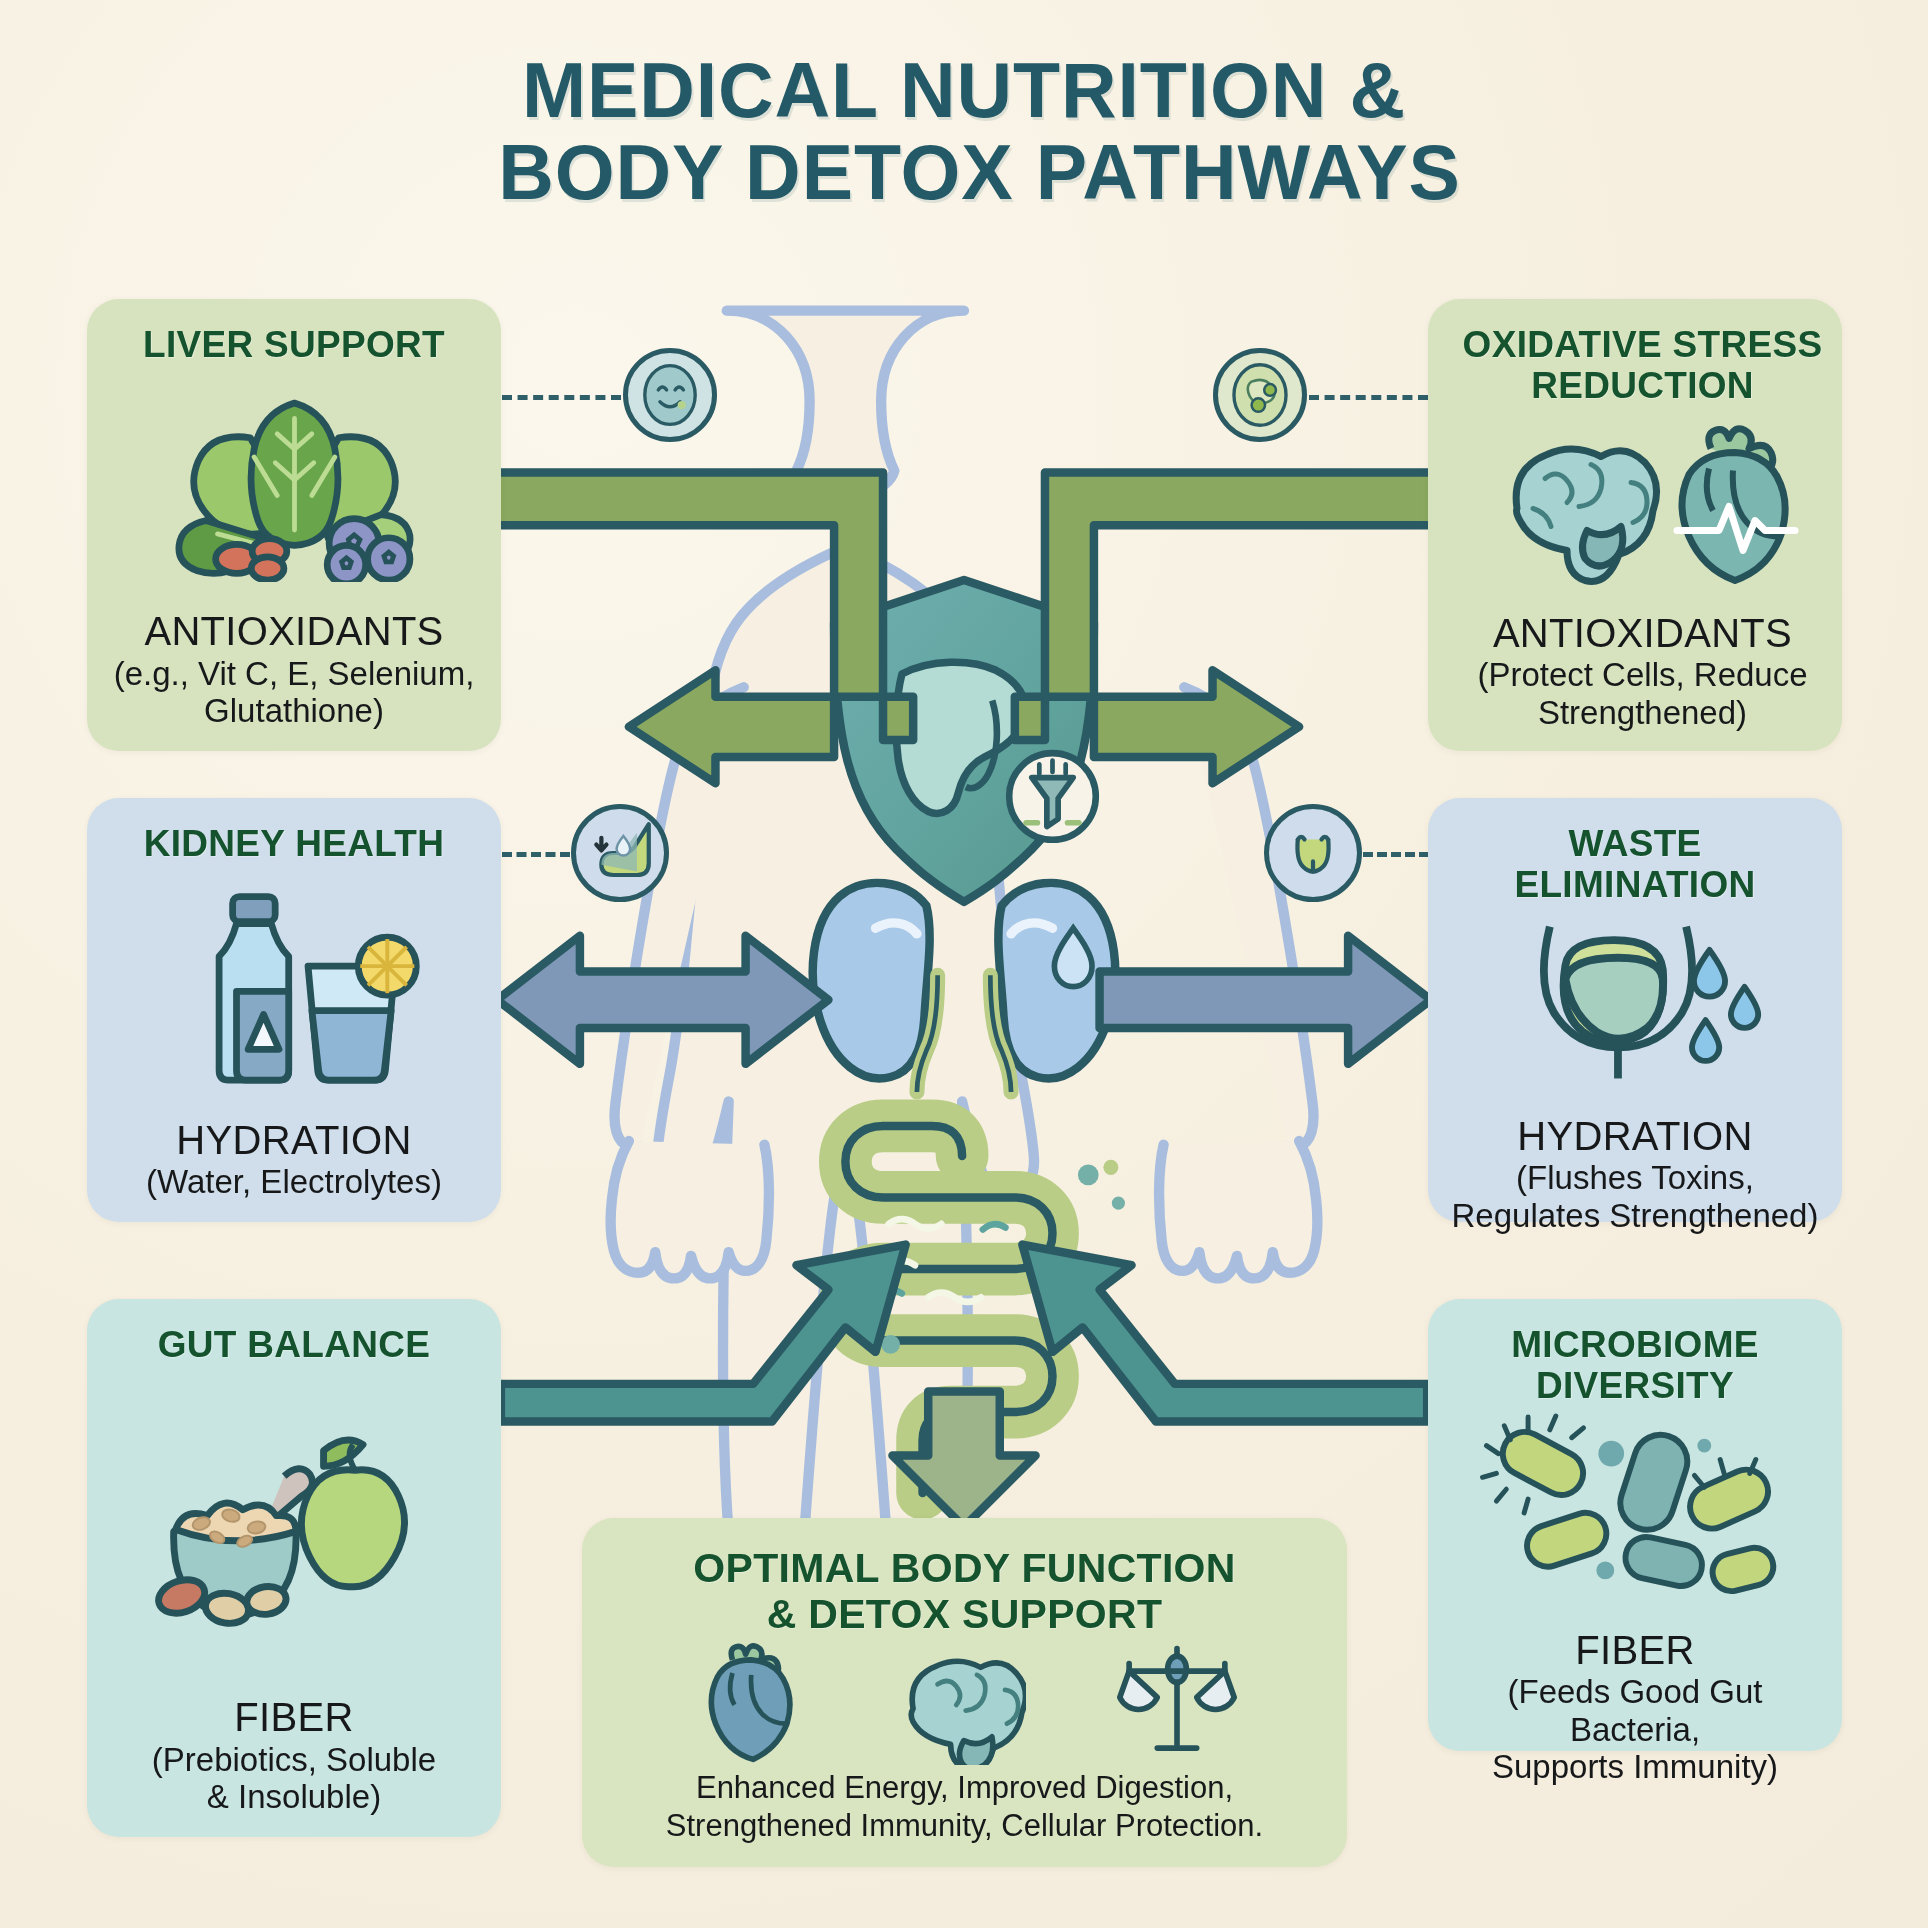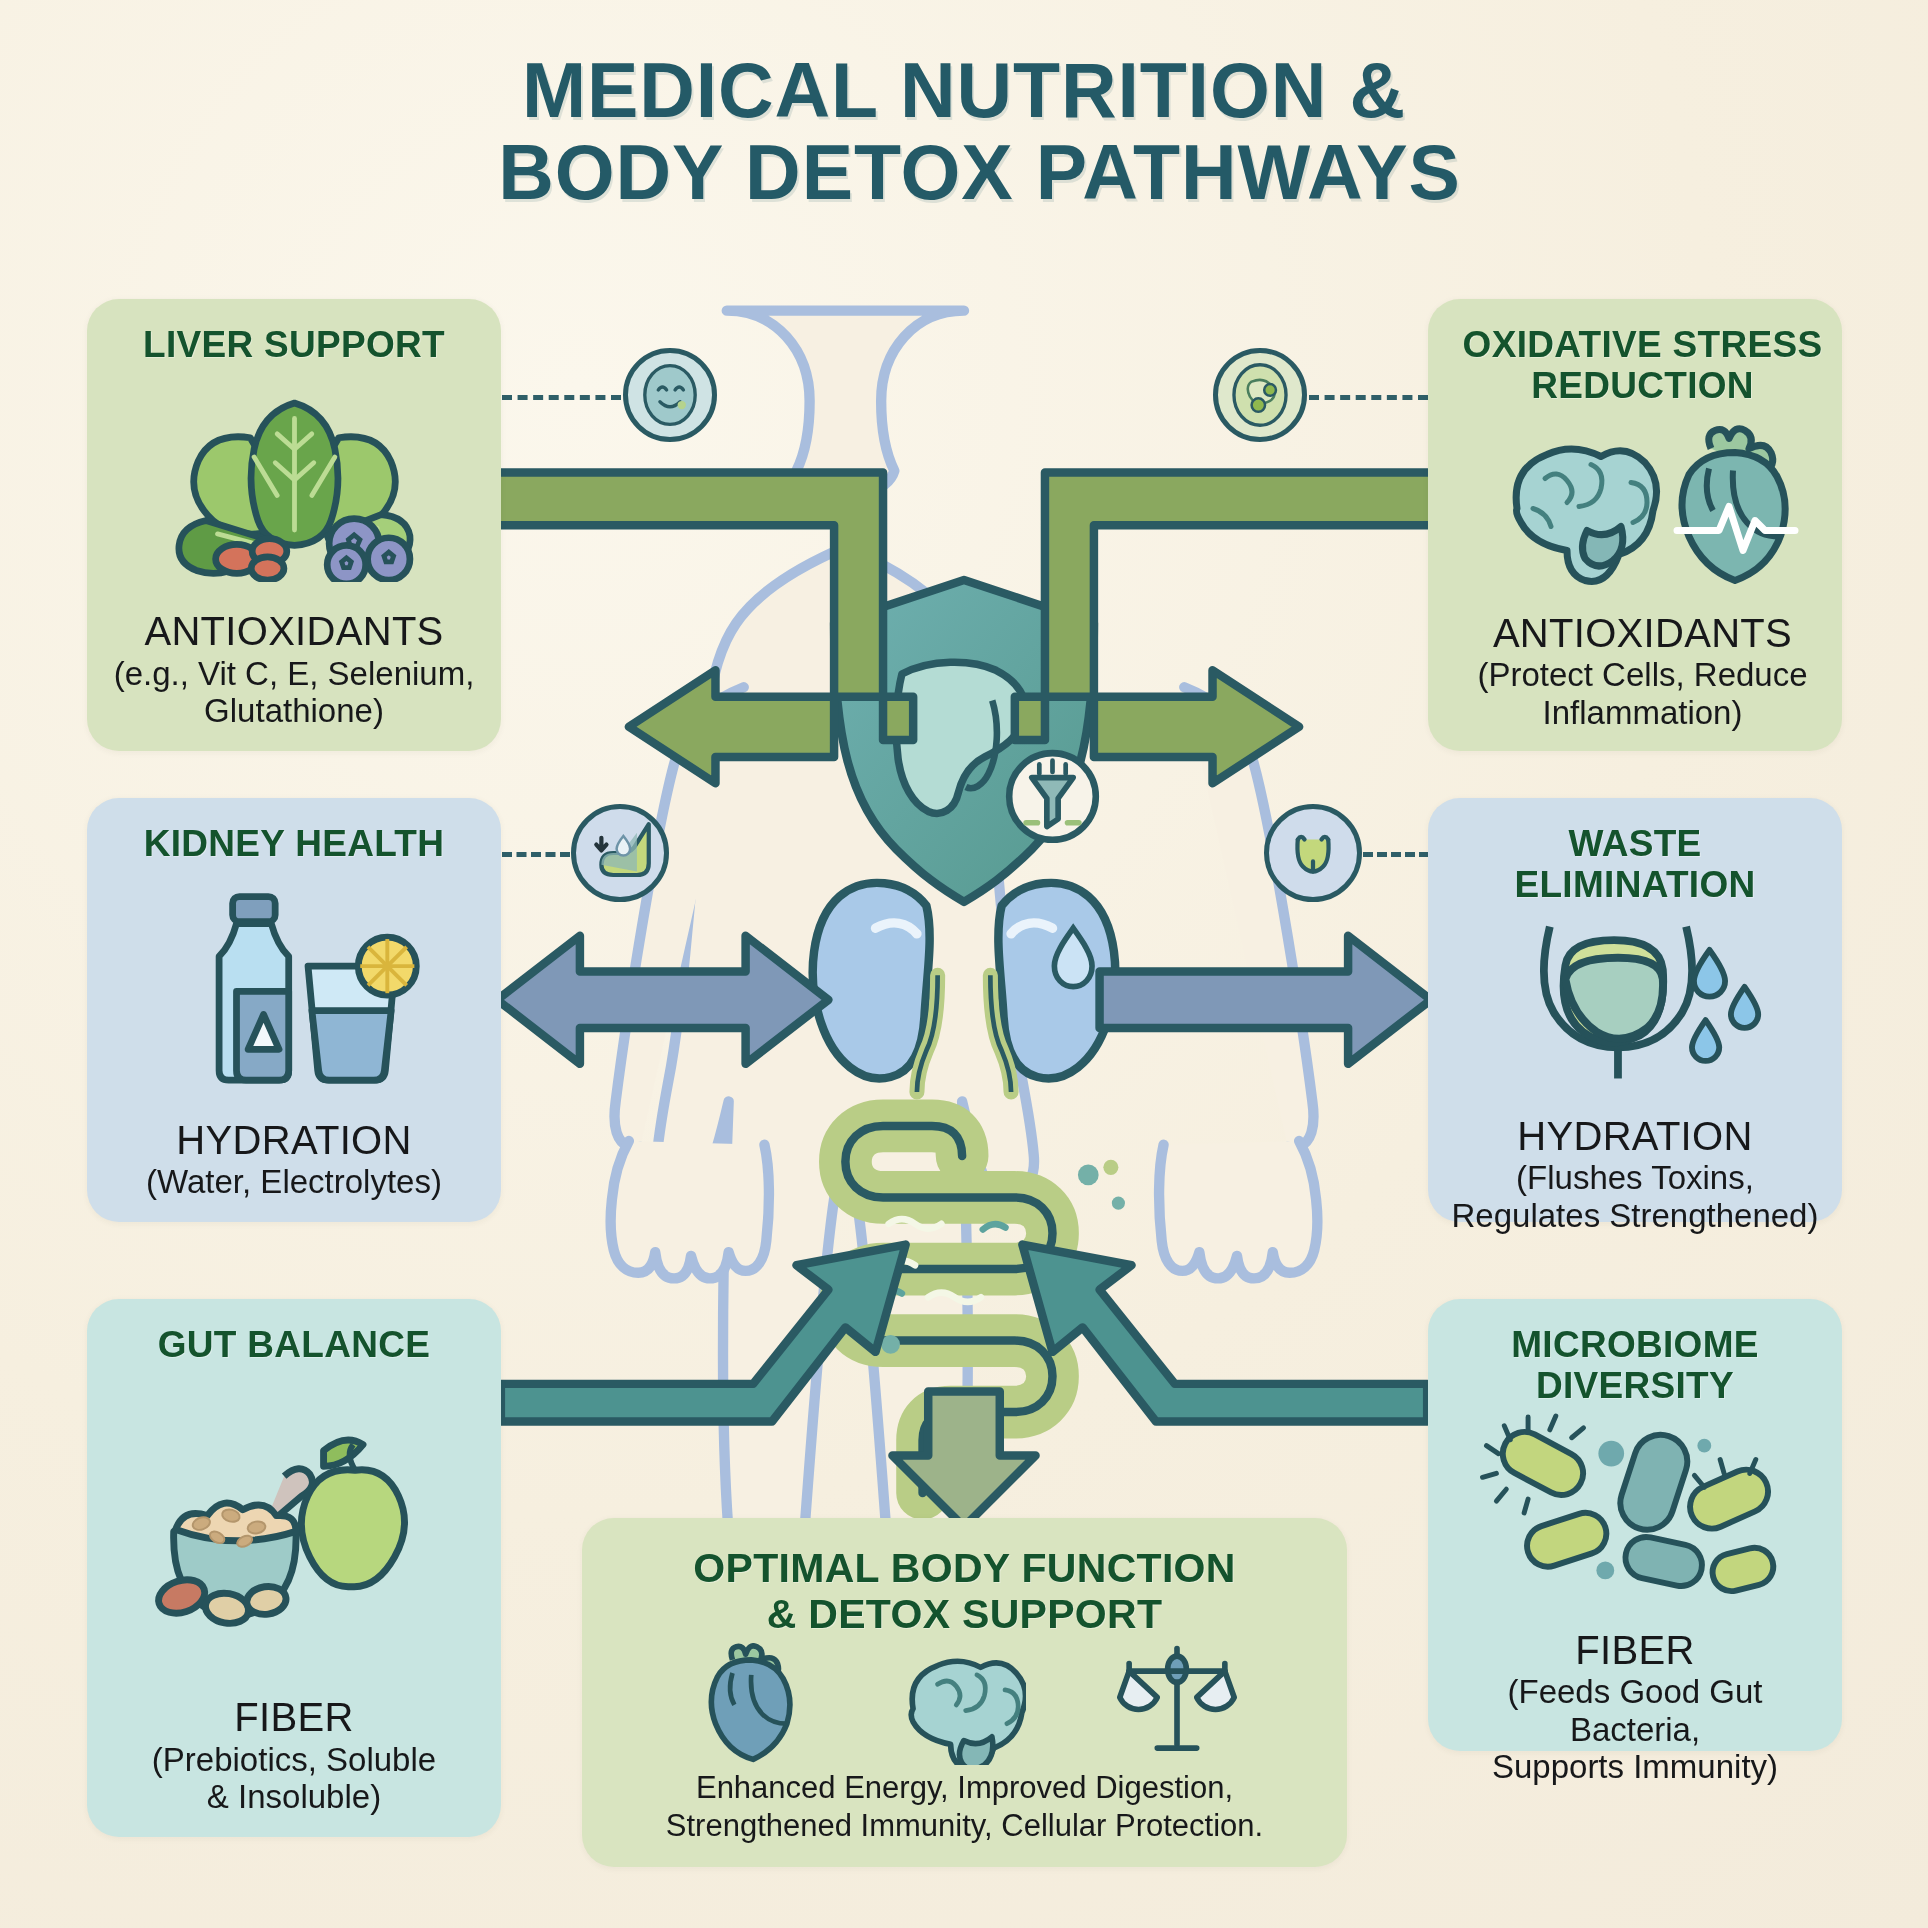--- a/index.html
+++ b/index.html
@@ -445,21 +445,21 @@
           <path d="M206 62 q-14 30 0 62 q14 32 46 44 q34 -12 46 -46 q10 -32 -4 -58 q-12 -22 -42 -24 q-32 0 -46 22z" fill="#7cb6b0"></path>
           <path d="M250 58 q-2 34 14 52 q12 14 32 14" fill="none" stroke="#26525a" stroke-width="6"></path>
           <path d="M226 56 q-6 24 4 42" fill="none" stroke="#26525a" stroke-width="6"></path>
         </g>
         <path d="M194 118 h42 l10 -24 l14 44 l12 -30 l10 10 h30" fill="none" stroke="#ffffff" stroke-width="7" stroke-linejoin="round" stroke-linecap="round"></path>
       </svg>
     </div>
     <div class="card-foot">
       <span class="ft-main">ANTIOXIDANTS</span>
       <span class="ft-sub">(Protect Cells, Reduce</span>
-      <span class="ft-sub">Inflammation)</span>
+      <span class="ft-sub">Strengthened)</span>
     </div>
   </div>
 
   <div class="card blue-card" id="card-kidney">
     <div class="card-title">KIDNEY HEALTH</div>
     <div class="card-art">
       <svg viewBox="0 0 300 210" width="301" height="203">
         <g stroke="#26525a" stroke-width="7" stroke-linejoin="round">
           <rect x="86" y="14" width="44" height="26" rx="7" fill="#7f9fbd"></rect>
           <path d="M90 42 h36 q6 22 18 34 v118 q0 10 -10 10 h-52 q-10 0 -10 -10 v-118 q12 -12 18 -34z" fill="#b9dff1"></path>

